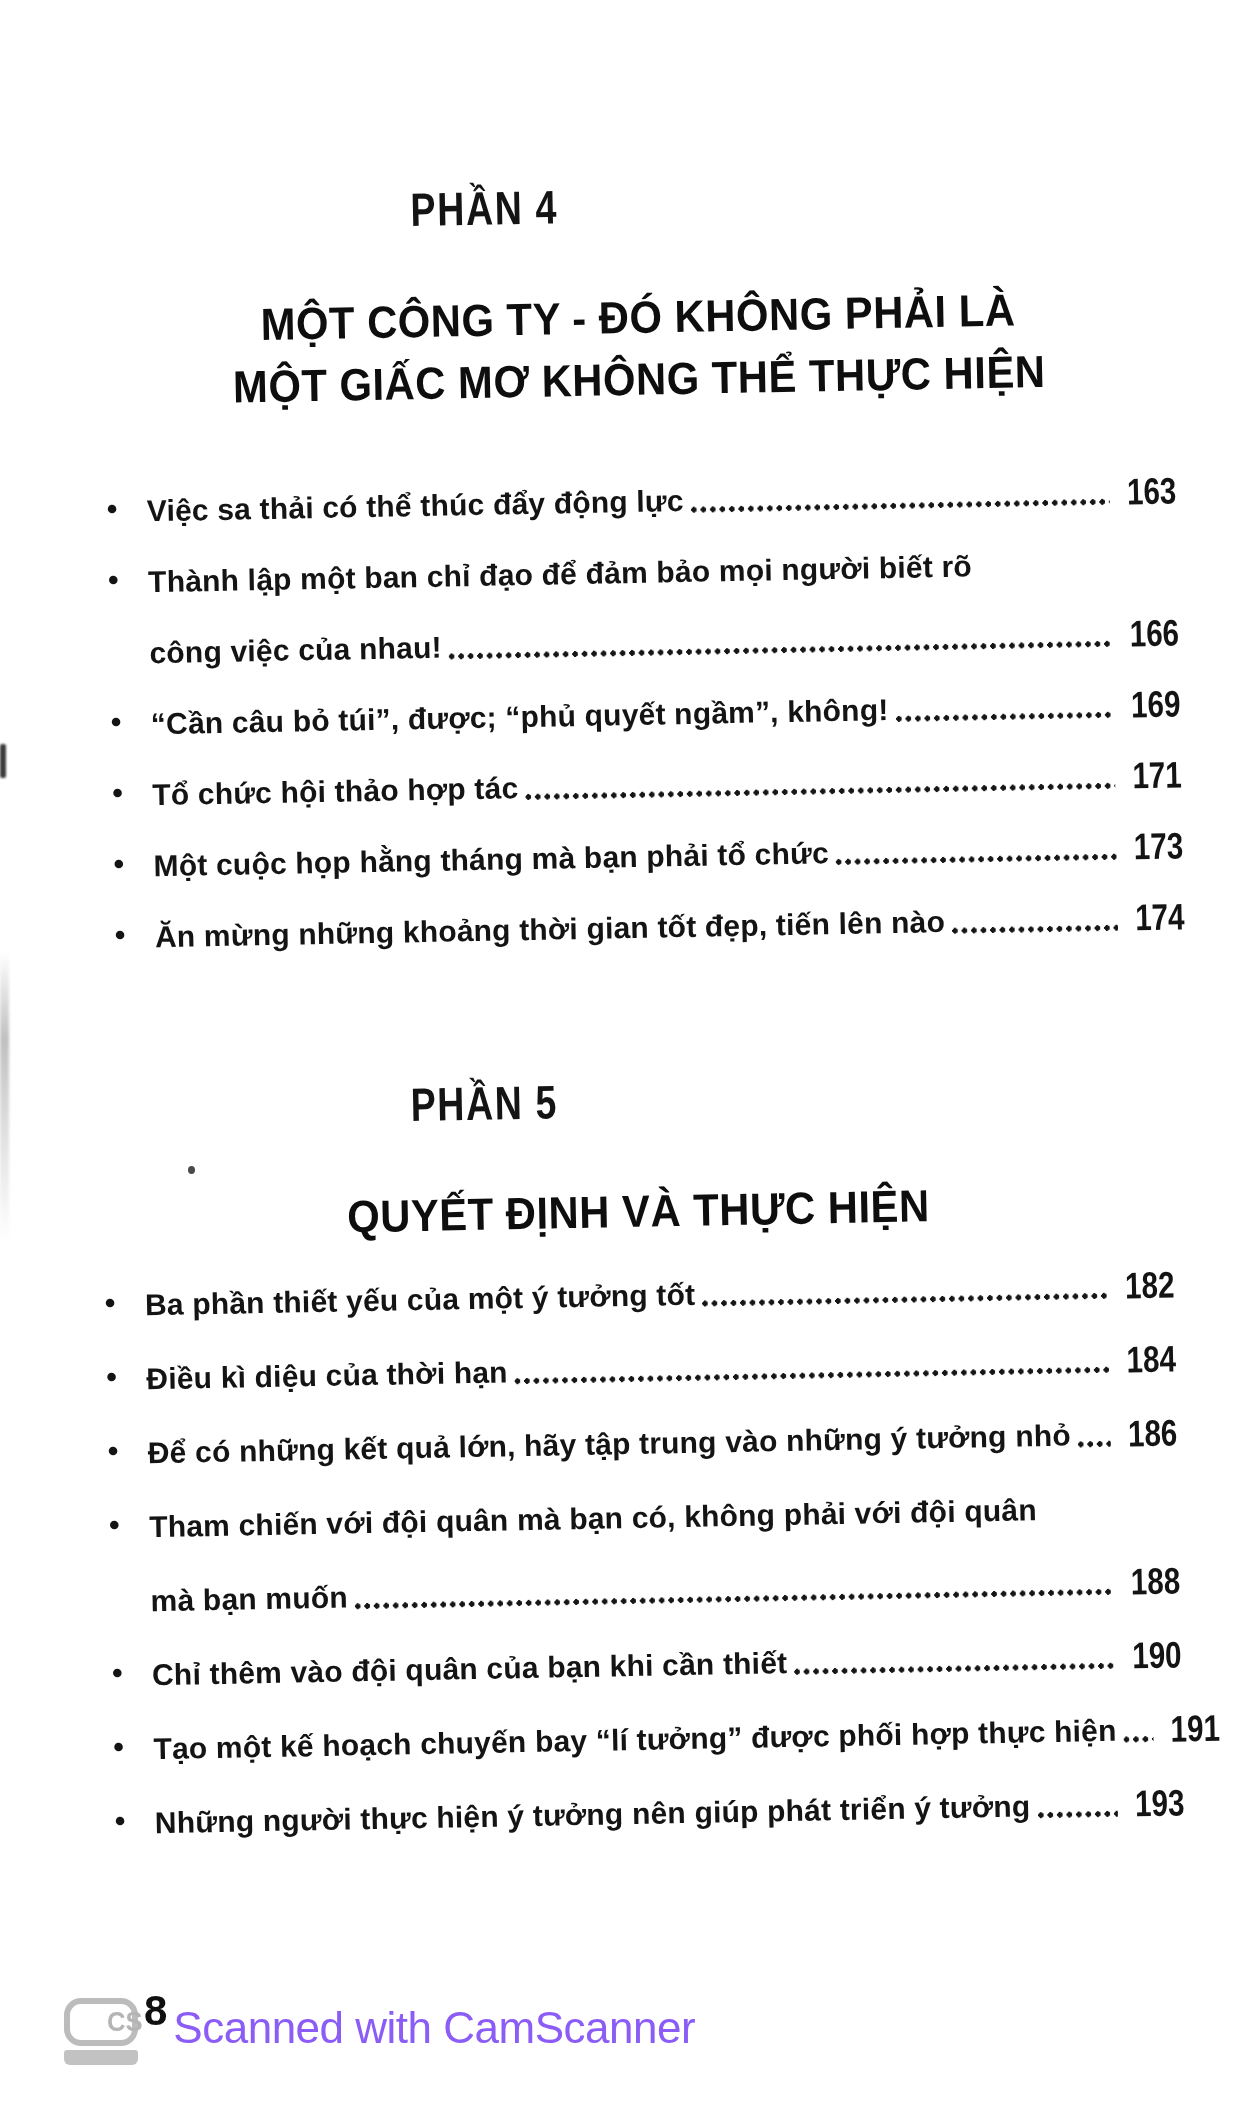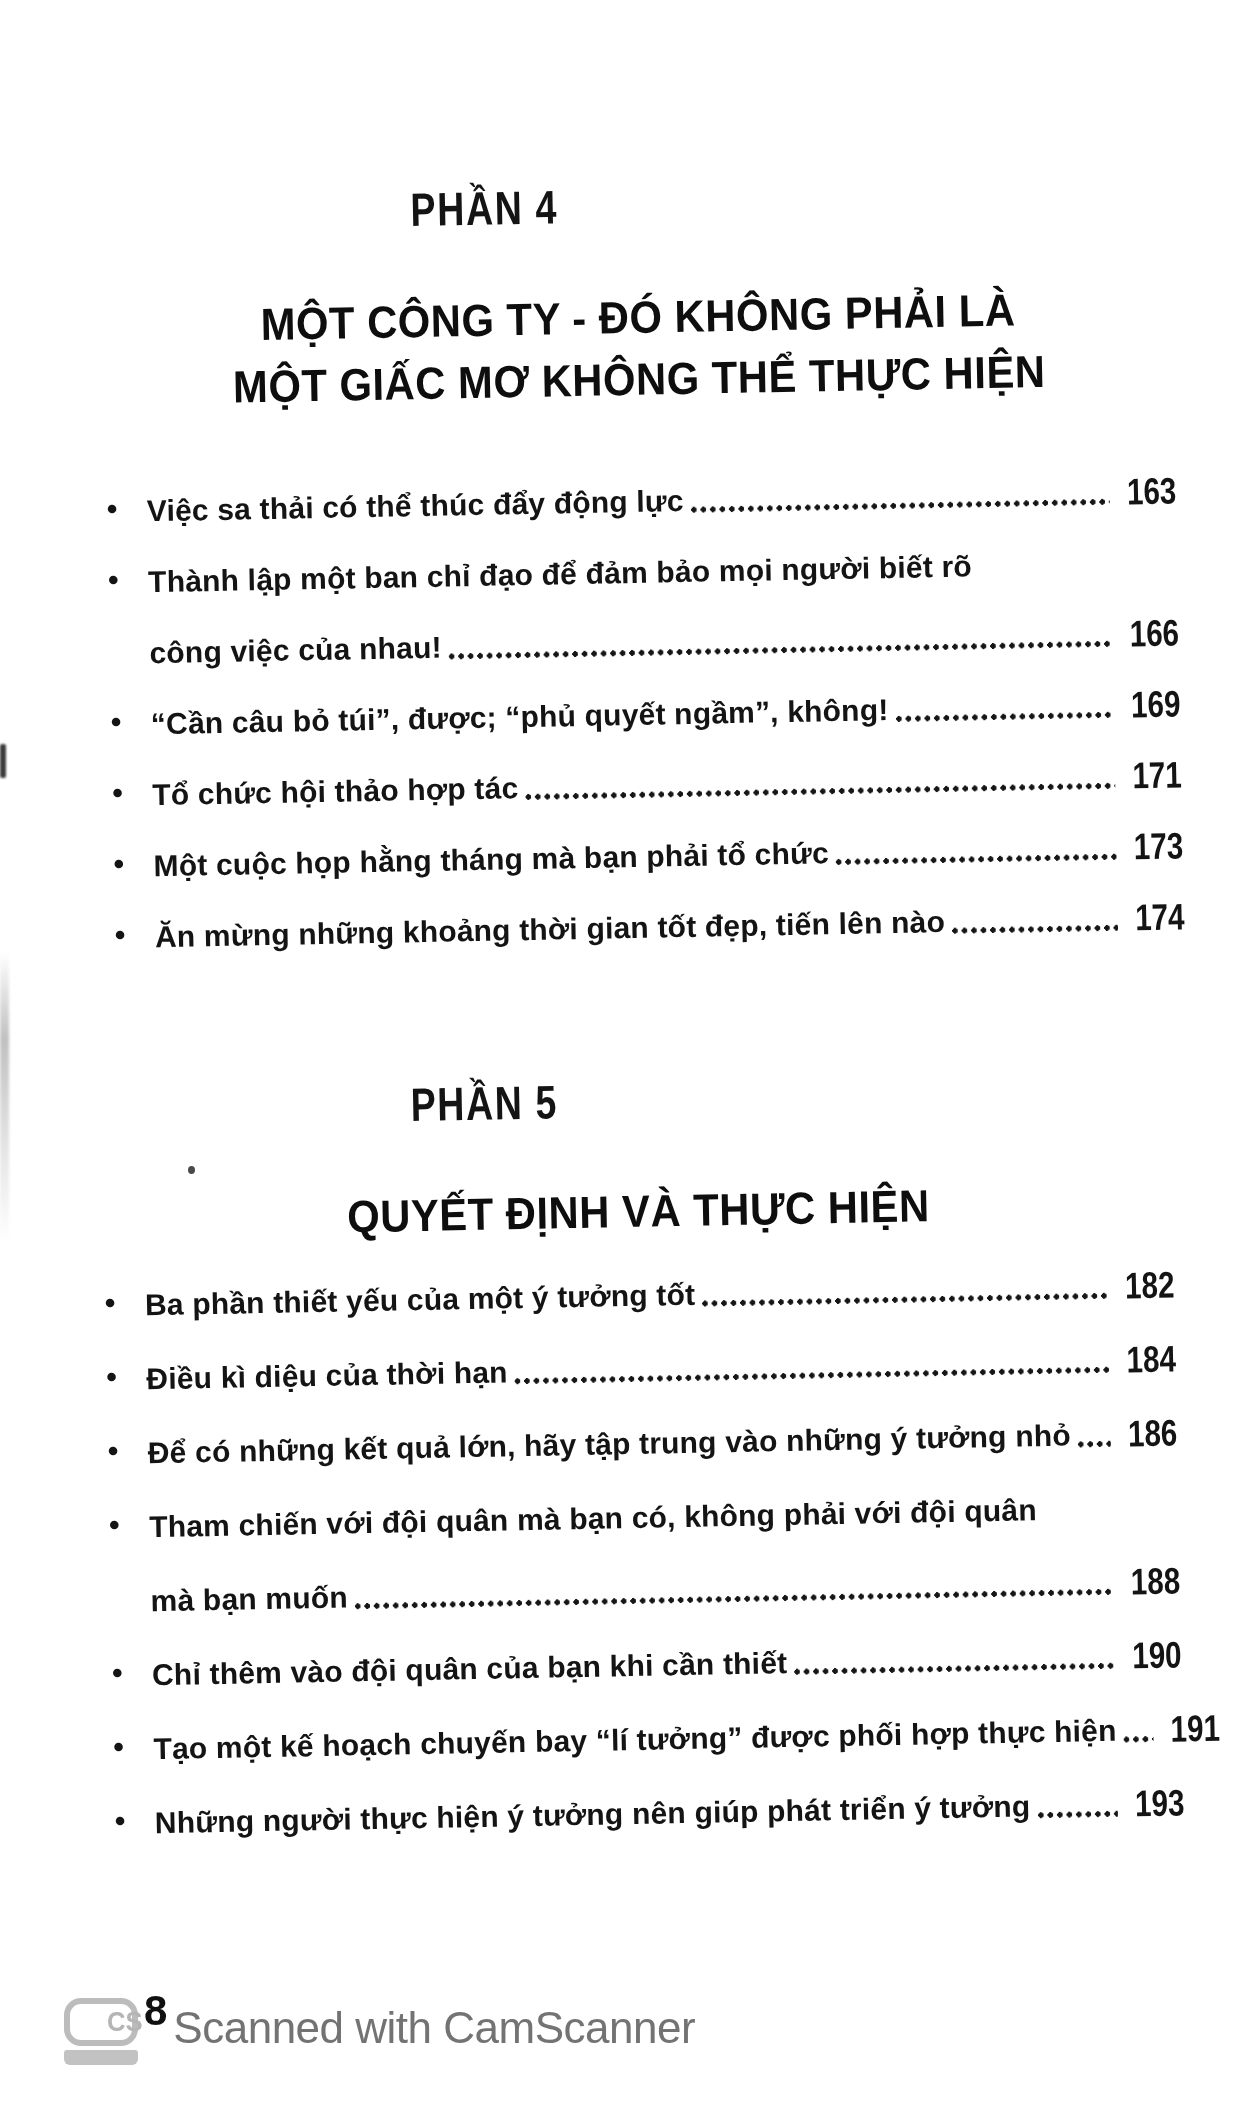--- a/index.html
+++ b/index.html
@@ -113,21 +113,21 @@
   }
   .cs-base {
     width:74px; height:15px; margin-top:4px;
     background:#c2c2c2; border-radius:3px 3px 6px 6px;
   }
   .book-page-number {
     font-size:42px; font-weight:bold; color:#101010;
     margin:-8px 0 0 6px; line-height:1;
   }
   .watermark {
-    font-size:44px; color:#737373;
+    font-size:44px; color:#8b5cf6;
     margin:8px 0 0 6px; line-height:1;
     letter-spacing:-0.5px; white-space:nowrap;
   }
 </style>
 </head>
 <body>
 
 <div class="page">
 
   <main id="toc-root">

